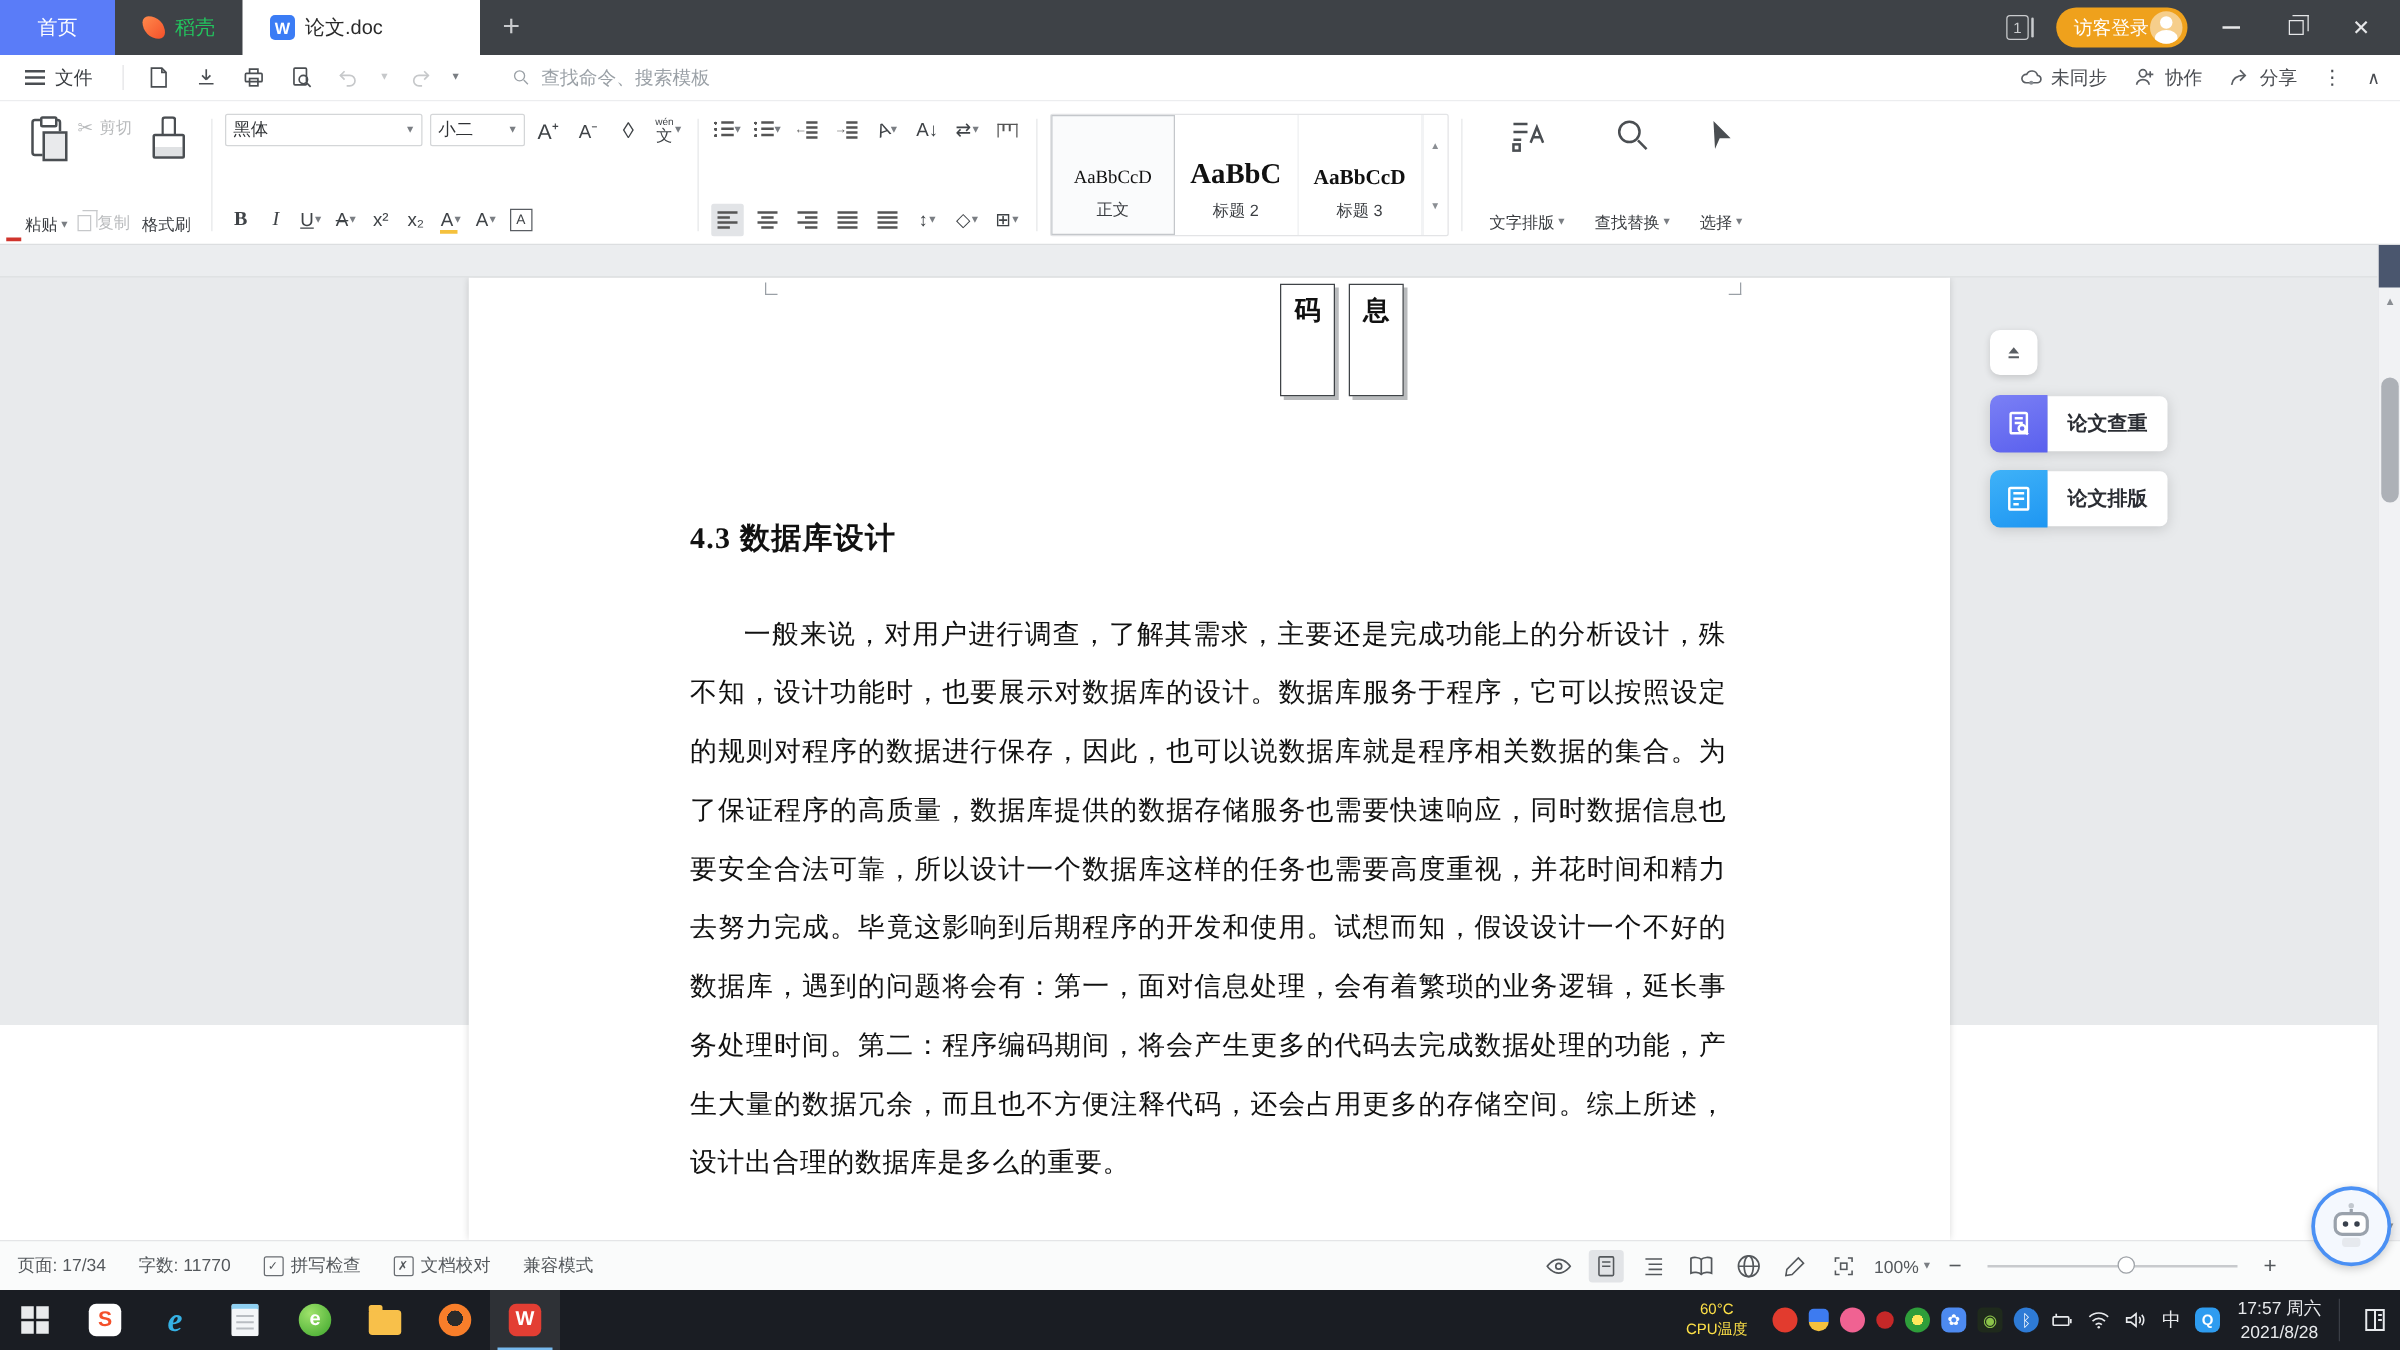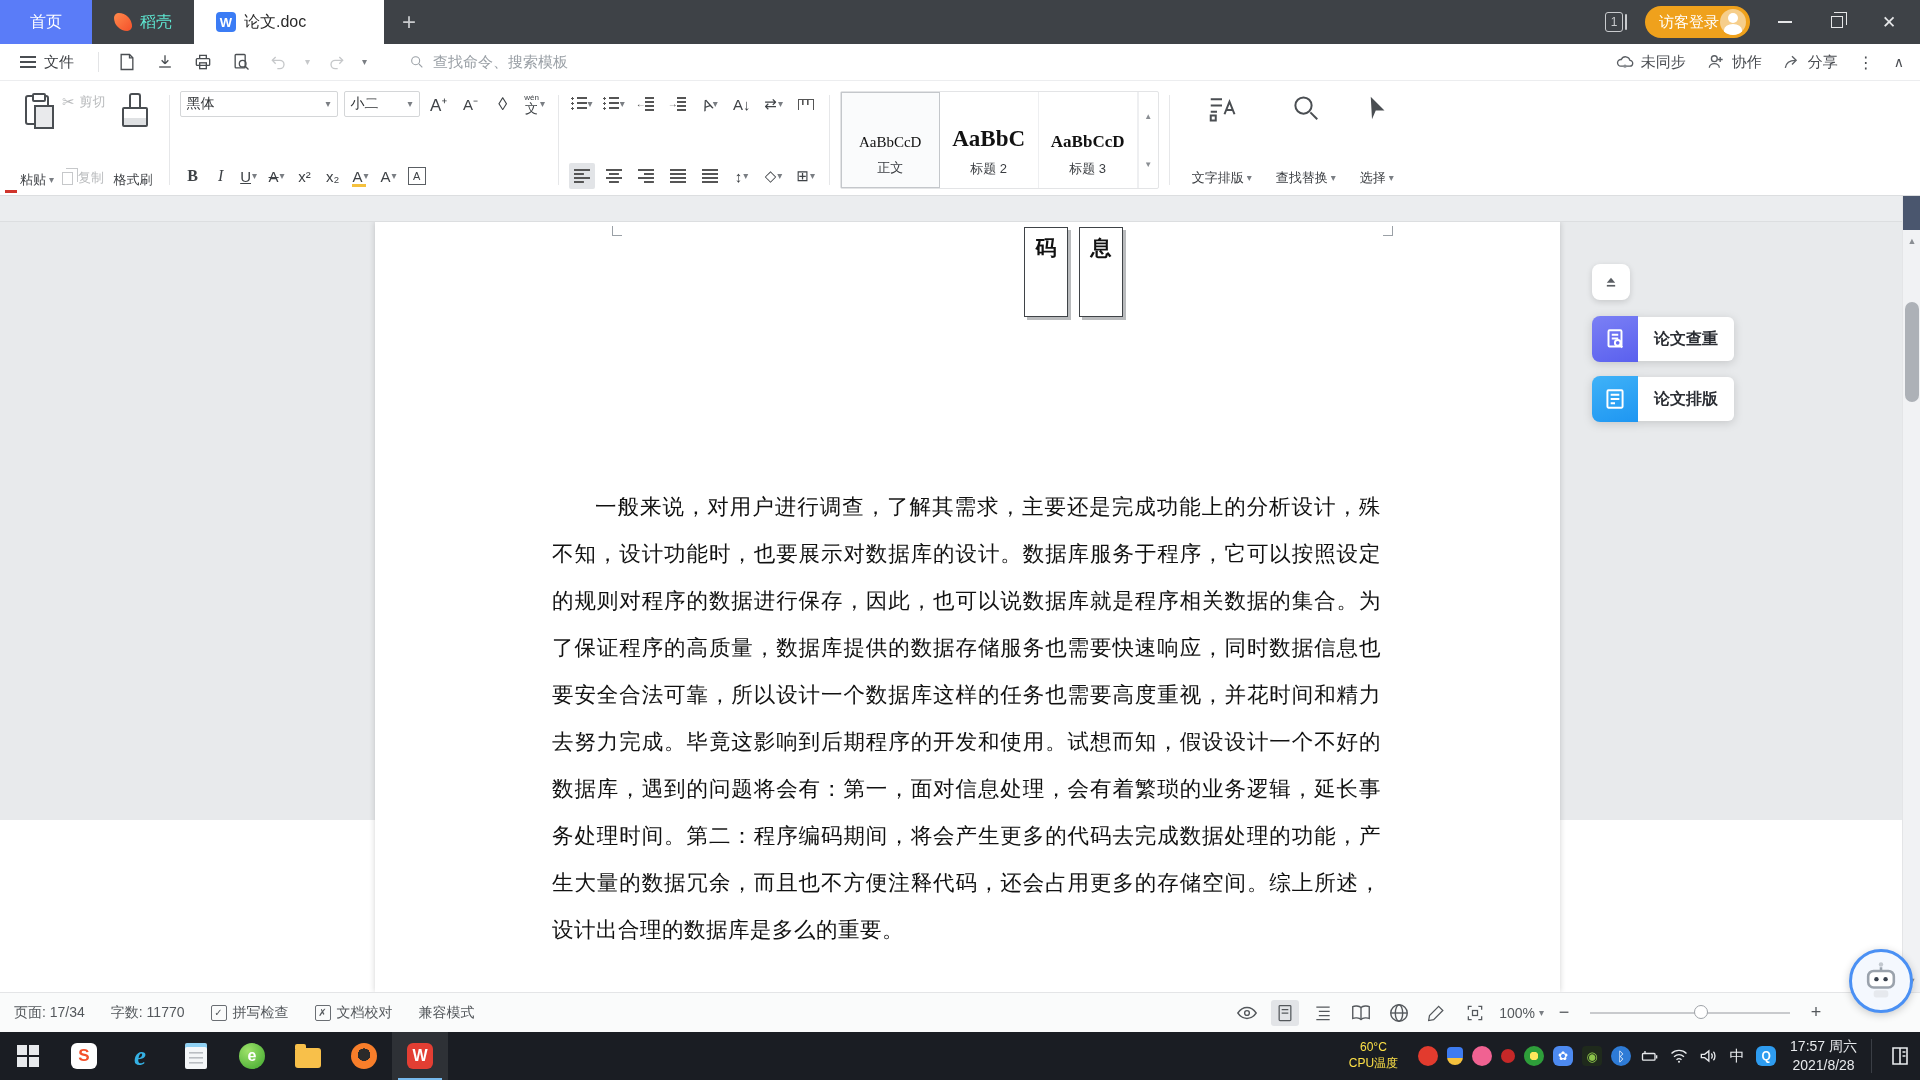--- a/index.html
+++ b/index.html
@@ -4,21 +4,21 @@
 <style>
   *{margin:0;padding:0;box-sizing:border-box;}
   html,body{width:1920px;height:1080px;overflow:hidden;font-family:"Liberation Sans",sans-serif;}
   .abs{position:absolute;}
   #stage{position:relative;width:1920px;height:820px;background:#E8EAEC;}
 
   
   #titlebar{left:0;top:0;width:1920px;height:44px;background:#3E4247;display:flex;align-items:stretch;color:#DDDFE2;font-size:16px;}
   .ttab{display:flex;align-items:center;gap:8px;padding:0 22px;cursor:pointer;}
   .ttab.home{background:#5A7CF8;color:#fff;padding:0 30px;}
-  .ttab.docer{color:#5eead4;}
+  .ttab.docer{color:#22c55e;}
   .ttab.doc{background:#fff;color:#2A2A2A;min-width:190px;}
   .docer-leaf{width:18px;height:18px;border-radius:5px 14px 5px 14px;background:linear-gradient(135deg,#FF8A4C,#F4502A);}
   .wps-w{width:20px;height:20px;border-radius:4px;background:#3B7CF5;color:#fff;font-weight:bold;font-size:13px;display:flex;align-items:center;justify-content:center;}
   .newtab{display:flex;align-items:center;padding:0 18px;font-size:24px;color:#C9CBCE;cursor:pointer;}
   #title-right{margin-left:auto;display:flex;align-items:center;gap:18px;padding-right:14px;}
   .winlist{display:flex;align-items:center;gap:2px;cursor:pointer;}
   .winlist .sq{width:18px;height:20px;border:1.6px solid #C9CBCE;border-radius:3px;font-size:12px;color:#C9CBCE;display:flex;align-items:center;justify-content:center;}
   .winlist .bar{width:2px;height:16px;background:#C9CBCE;border-radius:1px;}
   .login-pill{display:flex;align-items:center;gap:1px;background:#EFA11C;border-radius:16px;padding:3px 4px 3px 14px;color:#fff;font-size:15px;cursor:pointer;}
   .avatar{width:26px;height:26px;border-radius:50%;background:#F6CE8B;position:relative;overflow:hidden;}
@@ -546,20 +546,21 @@
   <div id="docarea" class="abs">
     <div id="page" class="abs">
       <span class="cmark" style="left:237px;"></span>
       <span class="cmark" style="left:1008px;transform:scaleX(-1);"></span>
       <div class="cell" style="left:649px;">
           <span>码</span>
         </div>
       <div class="cell" style="left:704px;">
           <span>息</span>
         </div>
+      <div class="heading">4.3 数据库设计</div>
       <p class="bodytext">一般来说，对用户进行调查，了解其需求，主要还是完成功能上的分析设计，殊不知，设计功能时，也要展示对数据库的设计。数据库服务于程序，它可以按照设定的规则对程序的数据进行保存，因此，也可以说数据库就是程序相关数据的集合。为了保证程序的高质量，数据库提供的数据存储服务也需要快速响应，同时数据信息也要安全合法可靠，所以设计一个数据库这样的任务也需要高度重视，并花时间和精力去努力完成。毕竟这影响到后期程序的开发和使用。试想而知，假设设计一个不好的数据库，遇到的问题将会有：第一，面对信息处理，会有着繁琐的业务逻辑，延长事务处理时间。第二：程序编码期间，将会产生更多的代码去完成数据处理的功能，产生大量的数据冗余，而且也不方便注释代码，还会占用更多的存储空间。综上所述，设计出合理的数据库是多么的重要。</p>
     </div>
   </div>
 
   <div class="eject-btn abs">
     <svg width="20" height="20" viewBox="0 0 24 24">
         <path d="M7 13l5-6 5 6z" fill="#5A5E63" stroke="none"></path>
         <path d="M7 16.5h10" stroke="#5A5E63" stroke-width="2"></path>
       </svg>
   </div>

